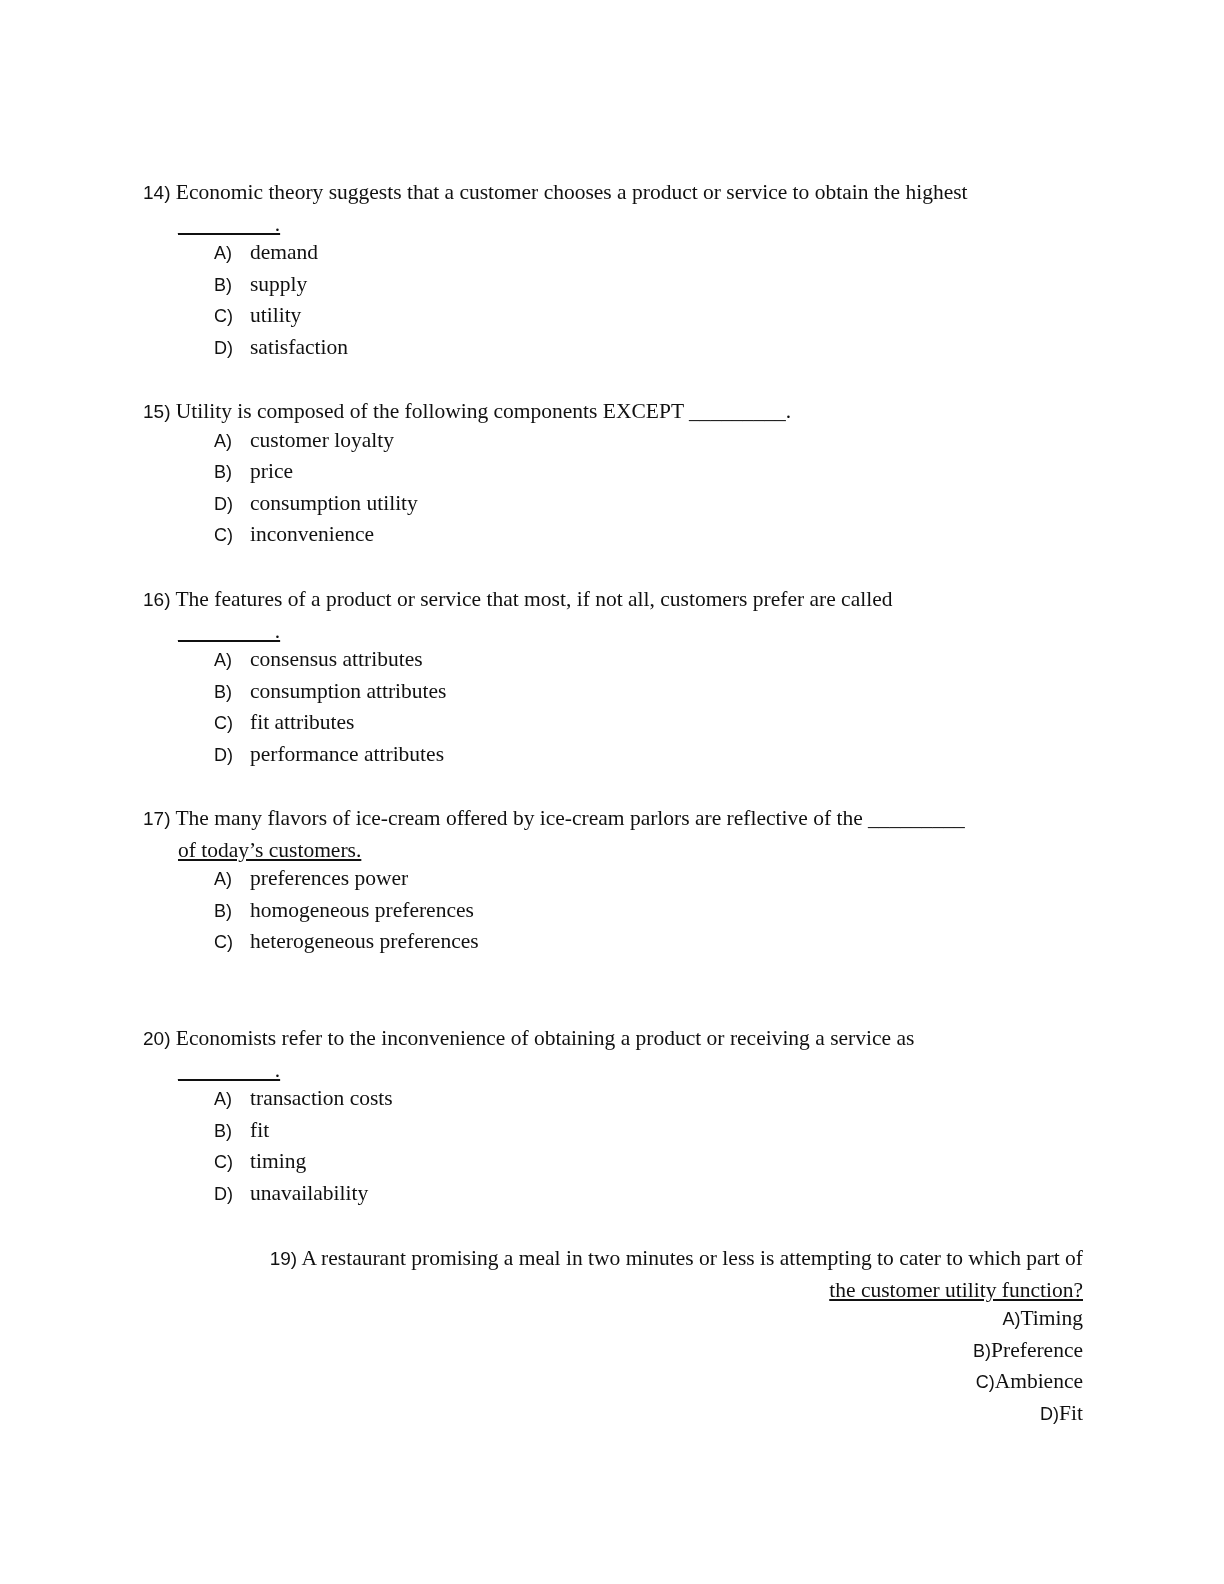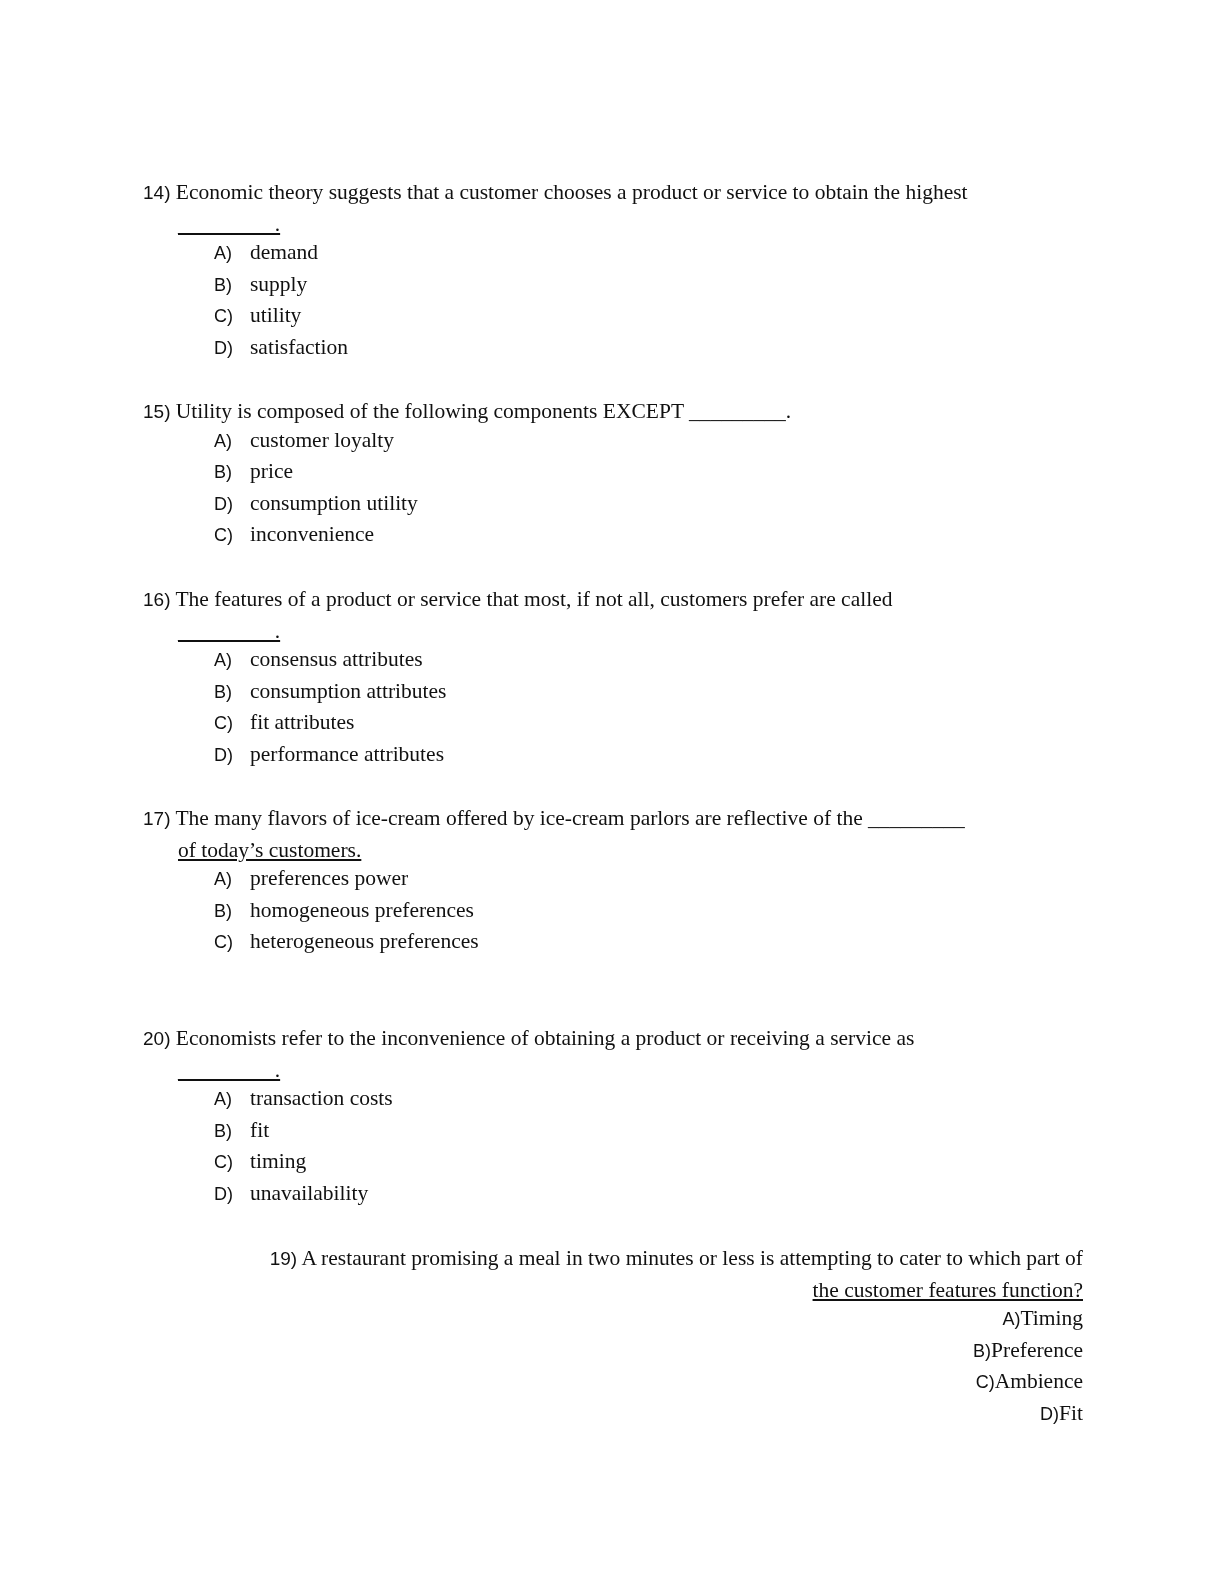--- a/index.html
+++ b/index.html
@@ -79,21 +79,21 @@
       <li class="opt"><span class="letter">A)</span><span class="otext">transaction costs</span></li>
       <li class="opt"><span class="letter">B)</span><span class="otext">fit</span></li>
       <li class="opt"><span class="letter">C)</span><span class="otext">timing</span></li>
       <li class="opt"><span class="letter">D)</span><span class="otext">unavailability</span></li>
     </ul>
   </div>
 
   <div class="q" style="top:1207px;text-align:right;">
     <div class="stem">
       <span class="stem-line"><span class="num">19)</span> <span>A restaurant promising a meal in two minutes or less is attempting to cater to which part of</span></span>
-      <span class="stem-line cont">the customer features function?</span>
+      <span class="stem-line cont">the customer utility function?</span>
     </div>
     <ul class="opts">
       <li class="opt"><span class="letter">A)</span><span class="otext">Timing</span></li>
       <li class="opt"><span class="letter">B)</span><span class="otext">Preference</span></li>
       <li class="opt"><span class="letter">C)</span><span class="otext">Ambience</span></li>
       <li class="opt"><span class="letter">D)</span><span class="otext">Fit</span></li>
     </ul>
   </div>
 
 </div>

